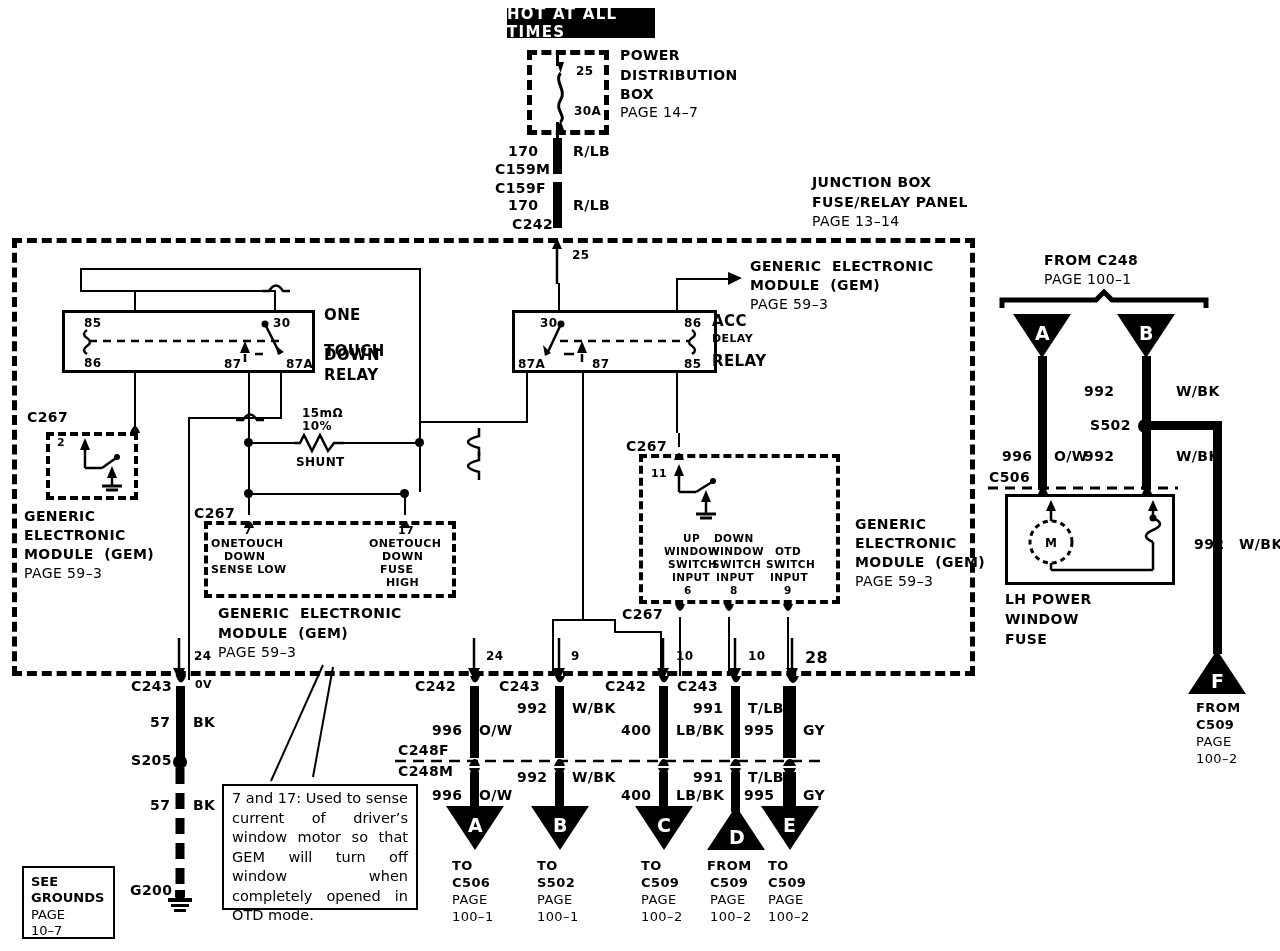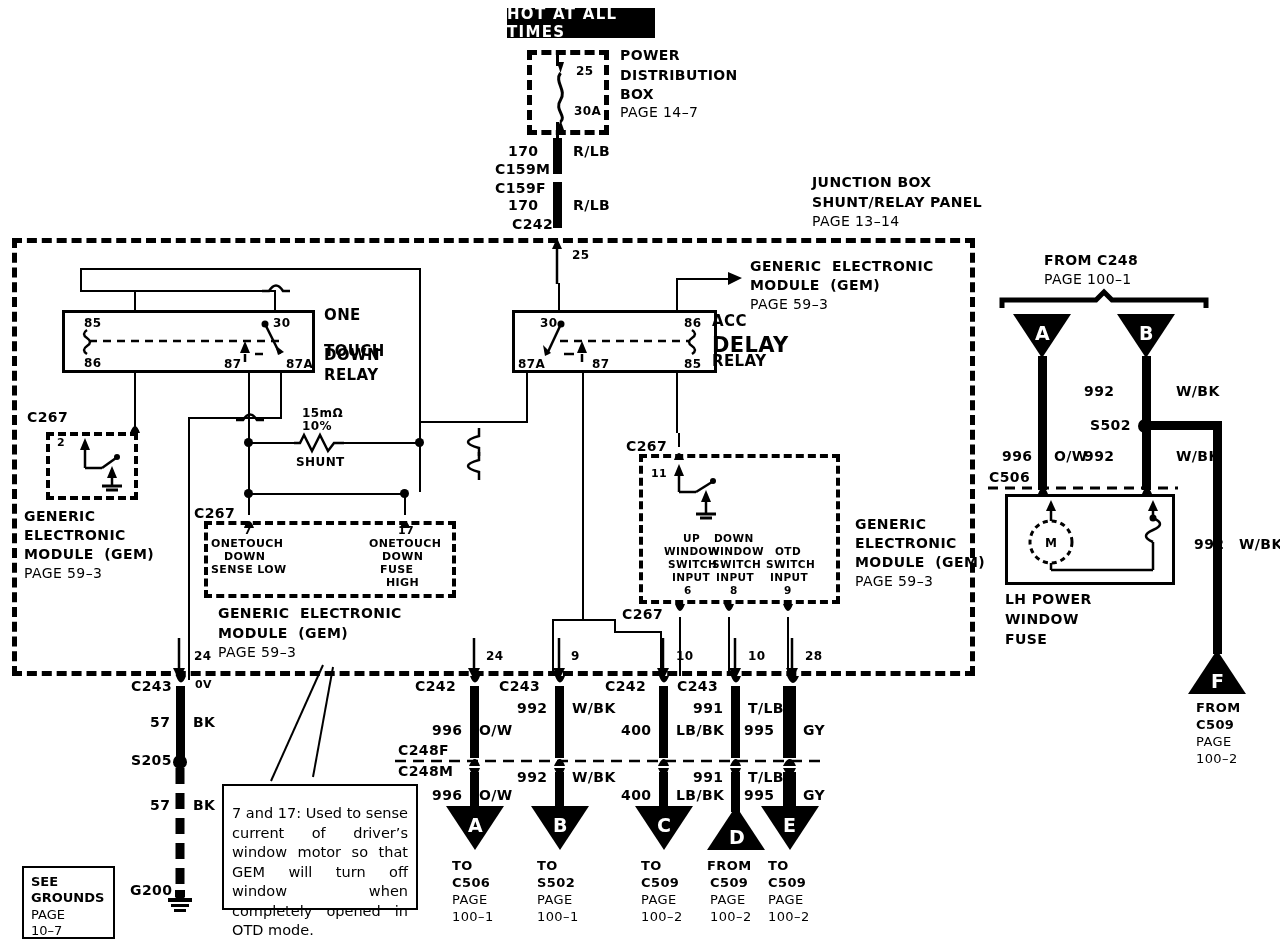--- a/index.html
+++ b/index.html
@@ -11,21 +11,21 @@
   .vw{width:2px;}
   .thickv{width:9px;background:#000;}
   .thickh{height:9px;background:#000;}
   .box{position:absolute;border:3px solid #000;box-sizing:border-box;}
   .dash{position:absolute;box-sizing:border-box;border:4px dashed #000;}
   .hotbar{position:absolute;background:#000;color:#fff;font-weight:bold;display:flex;align-items:center;justify-content:center;letter-spacing:1.3px;}
   .tri-d{position:absolute;width:0;height:0;border-left:29px solid transparent;border-right:29px solid transparent;border-top:44px solid #000;}
   .tri-u{position:absolute;width:0;height:0;border-left:29px solid transparent;border-right:29px solid transparent;border-bottom:44px solid #000;}
   .tri-lbl{position:absolute;color:#fff;font-weight:bold;font-size:19px;}
   .ul{text-underline-offset:2px;}
-  .note{position:absolute;border:2px solid #000;background:#fff;box-sizing:border-box;padding:18px 8px;
+  .note{position:absolute;border:2px solid #000;background:#fff;box-sizing:border-box;padding:3px 8px;
         font-weight:normal;font-size:14.5px;line-height:1.35;text-align:justify;color:#000;}
   .seeg{position:absolute;border:2px solid #000;background:#fff;box-sizing:border-box;padding:6px 7px;
         font-weight:bold;font-size:13px;line-height:1.25;}
   .dot{position:absolute;background:#000;border-radius:50%;}
   svg{position:absolute;overflow:visible;}
 </style>
 </head>
 <body>
 
 <div id="stage">
@@ -51,21 +51,21 @@
   <div class="t" style="left:508px;top:143px;font-size:14px;">170</div>
   <div class="t" style="left:573px;top:143px;font-size:14px;">R/LB</div>
   <div class="t ul" style="left:495px;top:161px;font-size:14px;">C159M</div>
   <div class="t ul" style="left:495px;top:180px;font-size:14px;">C159F</div>
   <div class="ln thickv" style="left:553px;top:182px;height:46px;"></div>
   <div class="t" style="left:508px;top:197px;font-size:14px;">170</div>
   <div class="t" style="left:573px;top:197px;font-size:14px;">R/LB</div>
   <div class="t ul" style="left:512px;top:216px;font-size:14px;">C242</div>
 
   <div class="t" style="left:812px;top:174px;font-size:14px;">JUNCTION BOX</div>
-  <div class="t" style="left:812px;top:194px;font-size:14px;">SHUNT/RELAY PANEL</div>
+  <div class="t" style="left:812px;top:194px;font-size:14px;">FUSE/RELAY PANEL</div>
   <div class="t" style="left:812px;top:213px;font-size:14px;font-weight:normal;">PAGE 13–14</div>
   <div class="dash" style="left:12px;top:238px;width:963px;height:438px;border-width:5px;"></div>
 
   <svg style="left:548px;top:238px;width:20px;height:46px;">
     <line x1="9" y1="46" x2="9" y2="6" stroke="#000" stroke-width="2.5"></line>
     <polygon points="9,0 4,11 14,11" fill="#000"></polygon>
   </svg>
   <div class="t" style="left:572px;top:248px;font-size:12px;">25</div>
 
   <div class="box" style="left:62px;top:310px;width:253px;height:63px;"></div>
@@ -186,21 +186,21 @@
     <polygon points="70,31 65,43 75,43" fill="#000"></polygon>
     <line x1="70" y1="44" x2="70" y2="52" stroke="#000" stroke-width="2.5"></line>
     <line x1="52" y1="44" x2="62" y2="44" stroke="#000" stroke-width="2.5"></line>
   </svg>
   <div class="t" style="left:540px;top:316px;font-size:12px;">30</div>
   <div class="t" style="left:518px;top:357px;font-size:12px;">87A</div>
   <div class="t" style="left:592px;top:357px;font-size:12px;">87</div>
   <div class="t" style="left:684px;top:316px;font-size:12px;">86</div>
   <div class="t" style="left:684px;top:357px;font-size:12px;">85</div>
   <div class="t" style="left:712px;top:313px;font-size:15px;">ACC</div>
-  <div class="t" style="left:712px;top:333px;font-size:21px;">DELAY</div>
+  <div class="t" style="left:712px;top:333px;font-size:11px;">DELAY</div>
   <div class="t" style="left:712px;top:353px;font-size:15px;">RELAY</div>
 
   <div class="ln vw" style="left:558px;top:283px;height:29px;"></div>
   <div class="ln vw" style="left:676px;top:278px;height:34px;"></div>
   <div class="ln hw" style="left:676px;top:278px;width:52px;"></div>
   <svg style="left:724px;top:270px;width:20px;height:18px;">
     <polygon points="18,8 4,2 4,15" fill="#000"></polygon>
   </svg>
   <div class="t" style="left:750px;top:258px;font-size:14px;">GENERIC  ELECTRONIC</div>
   <div class="t" style="left:750px;top:277px;font-size:14px;">MODULE  (GEM)</div>
@@ -467,21 +467,21 @@
   <div class="tri-lbl" style="left:729px;top:826px;">D</div>
   <div class="t" style="left:707px;top:858px;font-size:13px;">FROM</div>
   <div class="t" style="left:710px;top:875px;font-size:13px;">C509</div>
   <div class="t" style="left:710px;top:892px;font-size:13px;font-weight:normal;">PAGE</div>
   <div class="t" style="left:710px;top:909px;font-size:13px;font-weight:normal;">100–2</div>
 
   <svg style="left:783px;top:638px;width:20px;height:44px;">
     <line x1="9" y1="0" x2="9" y2="32" stroke="#000" stroke-width="2.5"></line>
     <polygon points="9,42 3,30 15,30" fill="#000"></polygon>
   </svg>
-  <div class="t" style="left:805px;top:649px;font-size:12px;">28</div>
+  <div class="t" style="left:805px;top:649px;font-size:16px;">28</div>
   <svg style="left:780px;top:676px;width:26px;height:14px;">
       <path d="M0,0 L7,0 q6,14 12,0 L26,0 Z" fill="#000"></path>
     </svg>
   <div class="ln" style="left:783px;top:686px;width:13px;height:72px;background:#000;"></div>
   <div class="t" style="left:744px;top:722px;font-size:14px;">995</div>
   <div class="t" style="left:803px;top:722px;font-size:14px;">GY</div>
   <svg style="left:775px;top:752px;width:30px;height:28px;">
     <path d="M1,14 L8,14 q7,-14 13,0 L29,14 Z" fill="#000"></path>
     <path d="M1,16 L8,16 q7,14 13,0 L29,16 Z" fill="#000"></path>
   </svg>

